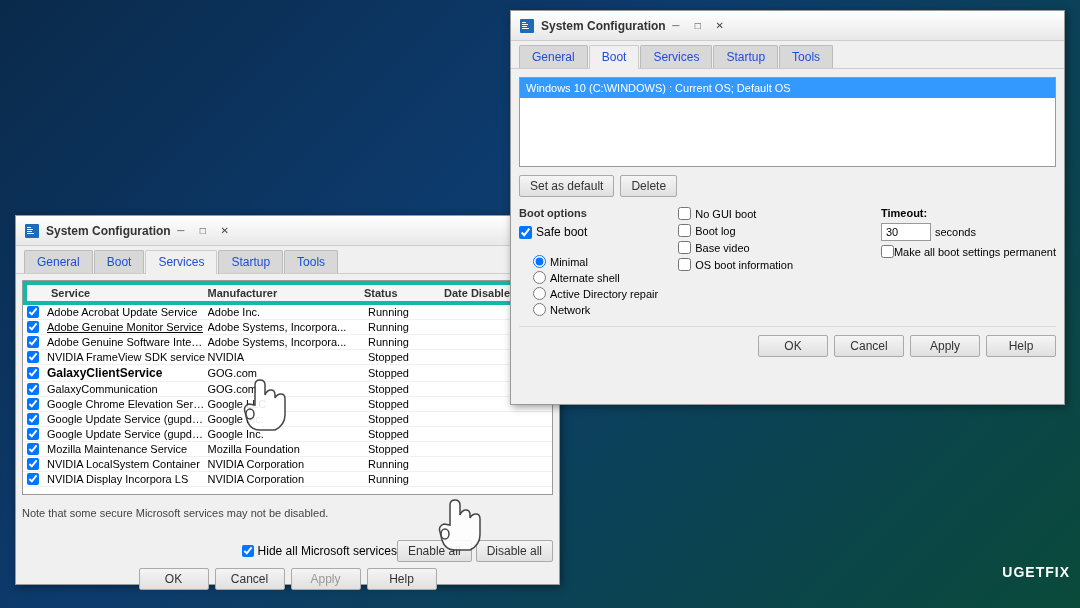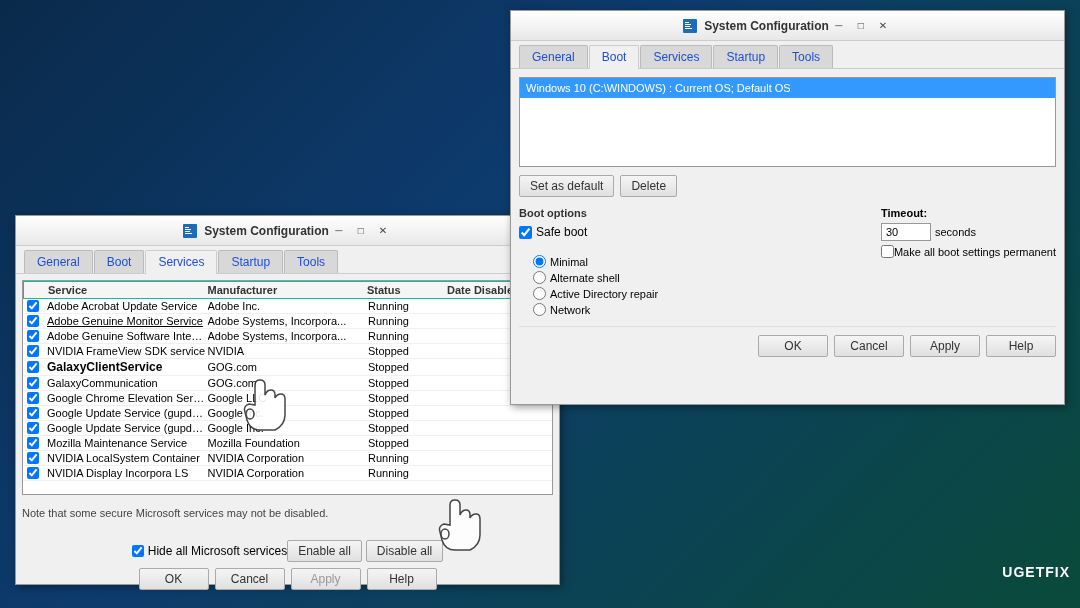--- a/index.html
+++ b/index.html
@@ -20,21 +20,21 @@
       border: 1px solid #999;
       box-shadow: 2px 2px 8px rgba(0,0,0,0.4);
     }
 
     .window-titlebar {
       background: linear-gradient(to bottom, #ffffff, #e8e8e8);
       border-bottom: 1px solid #ccc;
       padding: 6px 8px;
       display: flex;
       align-items: center;
-      justify-content: center;
+      justify-content: flex-start;
       height: 30px;
     }
 
     .titlebar-left {
       display: flex;
       align-items: center;
       gap: 6px;
     }
 
     .window-icon {
@@ -117,21 +117,21 @@
     
     .services-content {
       padding: 6px;
     }
 
     .services-table-header {
       display: grid;
       grid-template-columns: 20px 1fr 1fr 80px 100px;
       padding: 2px 4px;
       background: #f5f5f5;
-      border: 1px solid #14b8a6;
+      border: 4px solid #14b8a6;
       font-size: 11px;
       font-weight: 600;
       color: #333;
     }
 
     .services-list {
       border: 1px solid #999;
       height: 215px;
       overflow: hidden;
       background: white;
@@ -156,21 +156,21 @@
     }
 
     .services-note {
       font-size: 11px;
       color: #444;
       margin-bottom: 6px;
     }
 
     .services-bottom {
       display: flex;
-      justify-content: center;
+      justify-content: flex-end;
       align-items: center;
       margin-top: 21px;
     }
 
     .hide-ms-row {
       display: flex;
       align-items: center;
       gap: 4px;
     }
 
@@ -521,20 +521,40 @@
             <input type="radio" name="safeboot" style="">
             <span>Active Directory repair</span>
           </div>
           <div class="radio-row">
             <input type="radio" name="safeboot" style="">
             <span>Network</span>
           </div>
         </div>
       </div>
 
+      <div>
+        <div class="boot-options-col">
+          <div class="checkbox-row">
+            <input type="checkbox" style="">
+            <span>No GUI boot</span>
+          </div>
+          <div class="checkbox-row">
+            <input type="checkbox" style="">
+            <span>Boot log</span>
+          </div>
+          <div class="checkbox-row">
+            <input type="checkbox" style="">
+            <span>Base video</span>
+          </div>
+          <div class="checkbox-row">
+            <input type="checkbox" style="">
+            <span>OS boot information</span>
+          </div>
+        </div>
+      </div>
 
       <div class="boot-timeout-area">
         <div class="timeout-label">Timeout:</div>
         <div style="display:flex; align-items:center; gap:4px;">
           <input type="text" class="timeout-input" value="30" style="">
           <span class="timeout-seconds">seconds</span>
         </div>
         <div class="make-permanent-row">
           <input type="checkbox" style="">
           <span>Make all boot settings permanent</span>

